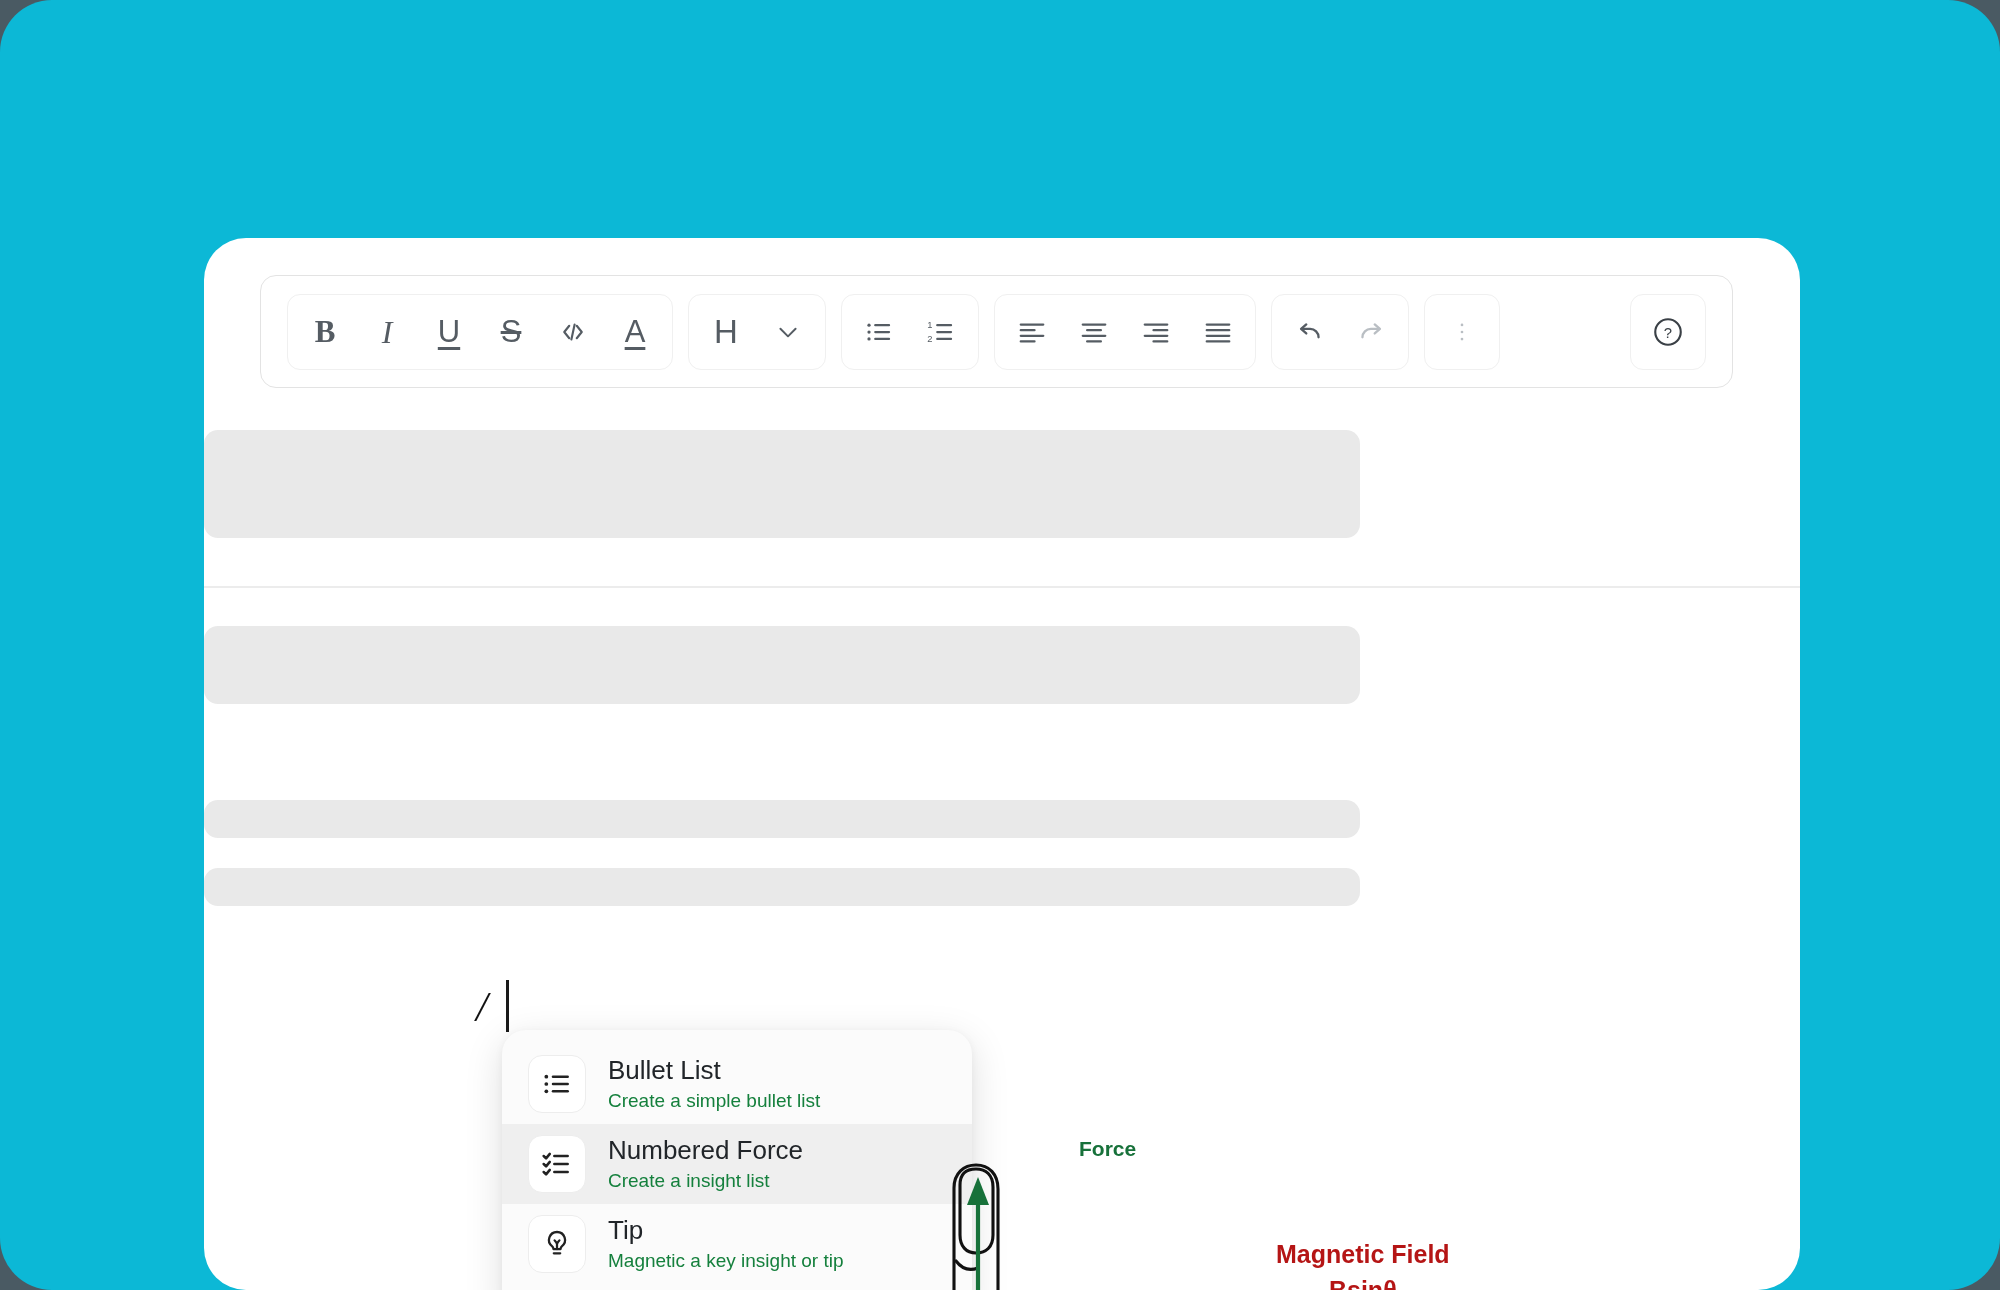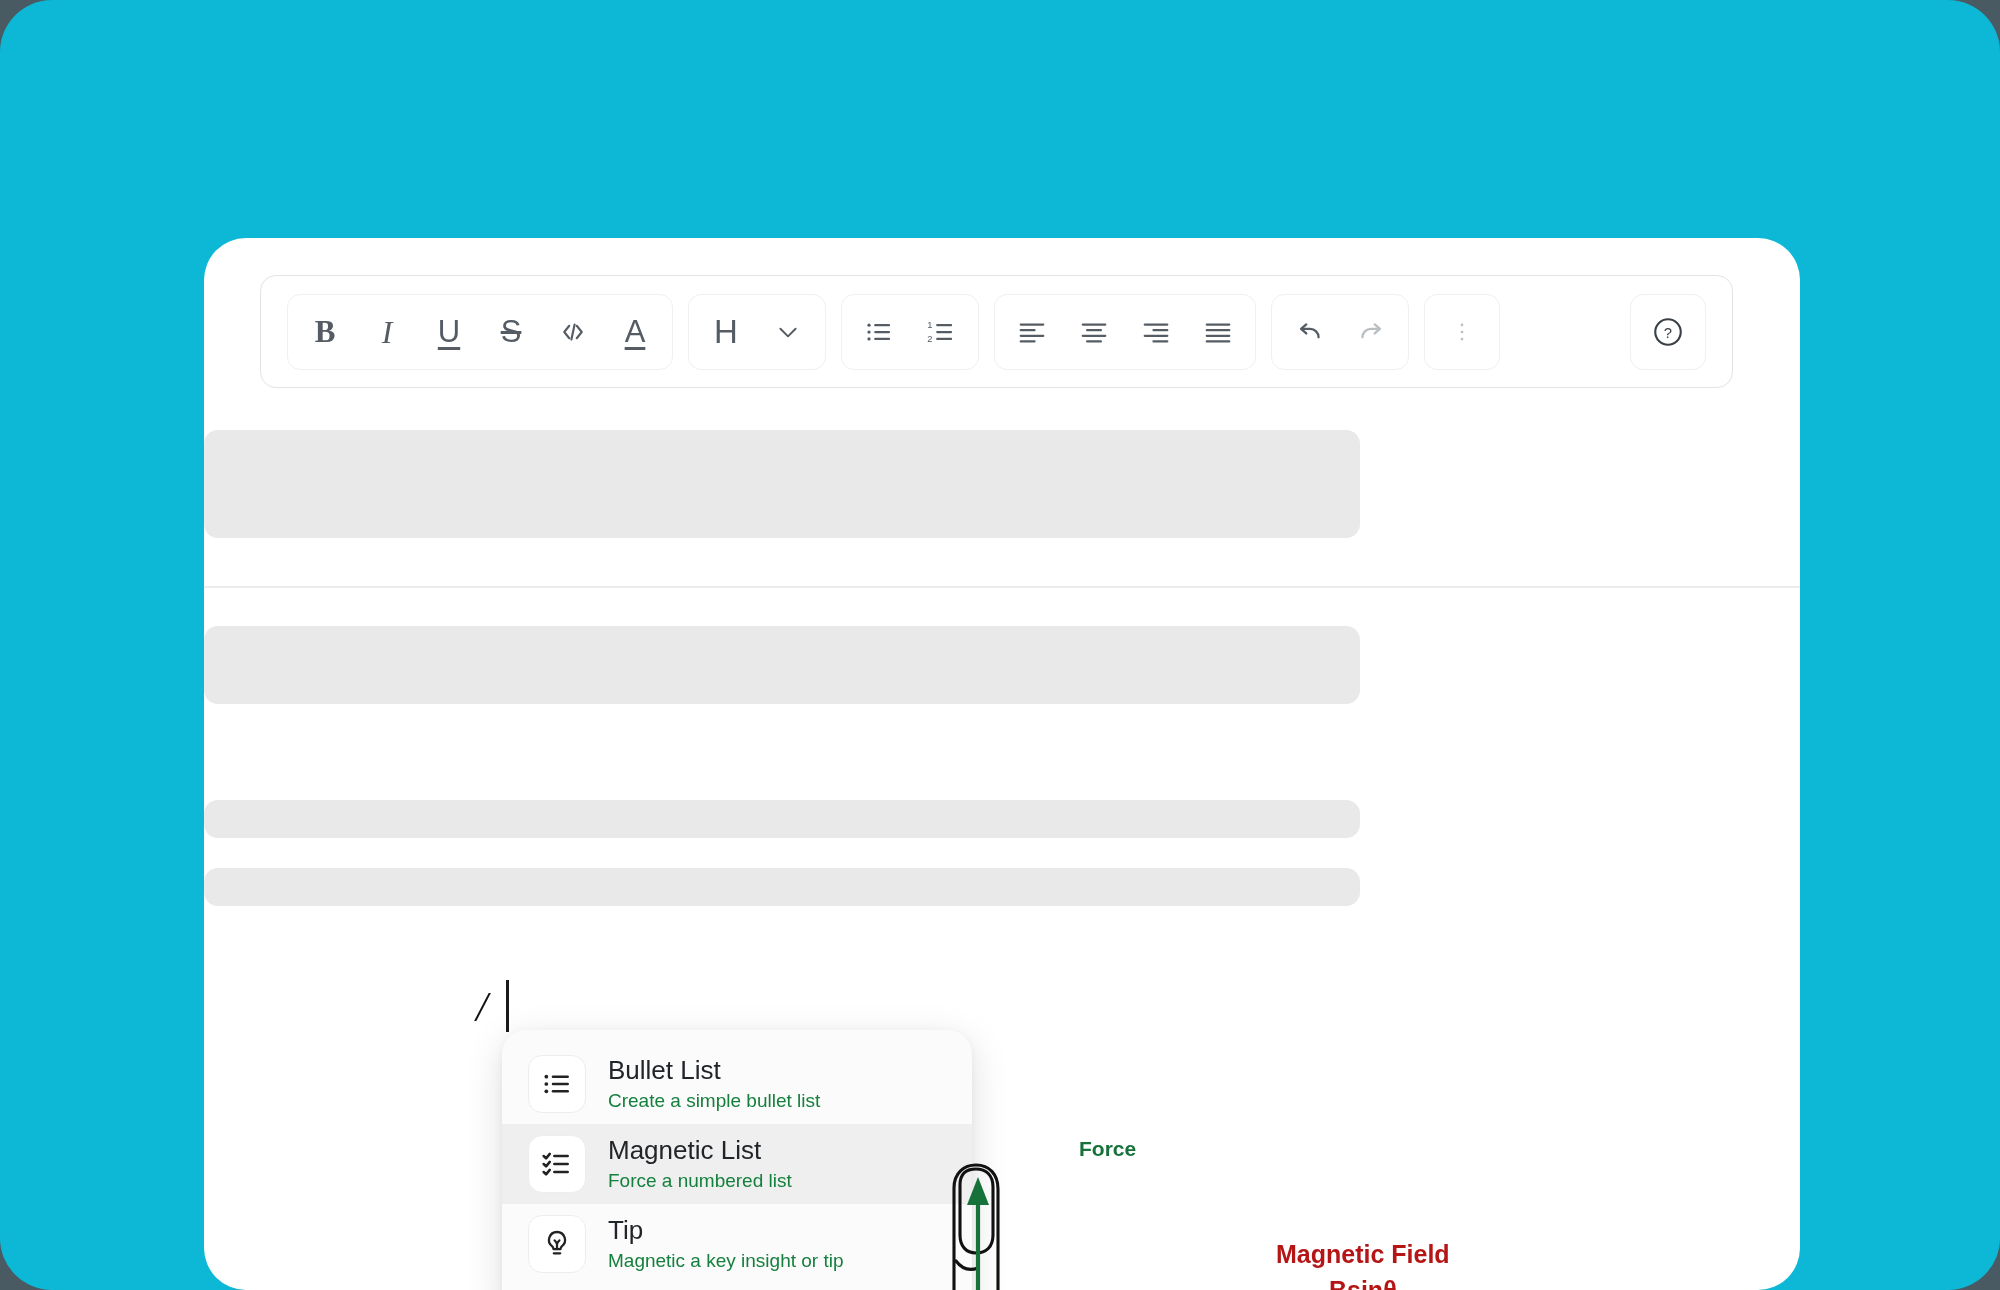--- a/index.html
+++ b/index.html
@@ -264,22 +264,22 @@
           <svg width="32" height="32" viewBox="0 0 24 24" fill="none" stroke="currentColor" stroke-width="1.9" stroke-linecap="round" stroke-linejoin="round">
             <polyline points="2,6 3.8,7.8 6.6,4.4"></polyline>
             <polyline points="2,12 3.8,13.8 6.6,10.4"></polyline>
             <polyline points="2,18 3.8,19.8 6.6,16.4"></polyline>
             <line x1="10" y1="6" x2="20" y2="6"></line>
             <line x1="10" y1="12" x2="20" y2="12"></line>
             <line x1="10" y1="18" x2="20" y2="18"></line>
           </svg>
         </div>
         <div class="mi-txt">
-          <div class="mi-title">Magnetic List</div>
-          <div class="mi-desc">Force a numbered list</div>
+          <div class="mi-title">Numbered Force</div>
+          <div class="mi-desc">Create a insight list</div>
         </div>
       </div>
 
       <div class="mi">
         <div class="mi-ico">
           <svg width="32" height="32" viewBox="0 0 24 24" fill="none" stroke="currentColor" stroke-width="1.7" stroke-linecap="round" stroke-linejoin="round">
             <path d="M12 3a6 6 0 0 0-3.6 10.8c.6.5.9 1.2.9 2h5.4c0-.8.3-1.5.9-2A6 6 0 0 0 12 3z"></path>
             <line x1="9.6" y1="19" x2="14.4" y2="19"></line>
             <line x1="12" y1="15.8" x2="12" y2="11.5"></line>
             <polyline points="10.2,9.3 12,11.5 13.8,9.3"></polyline>

